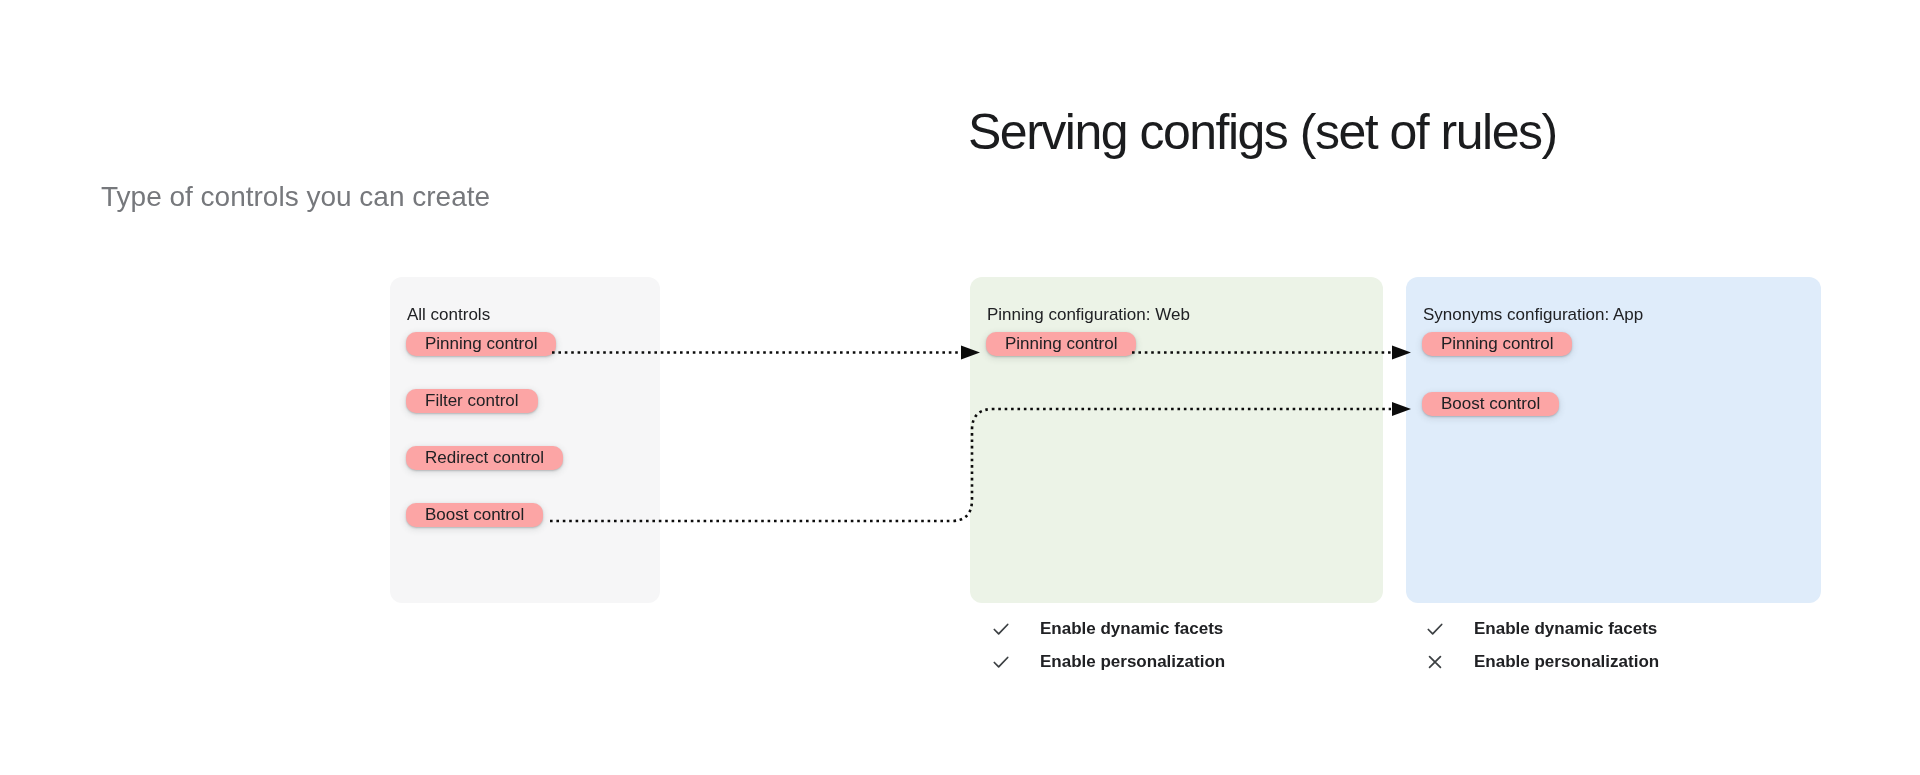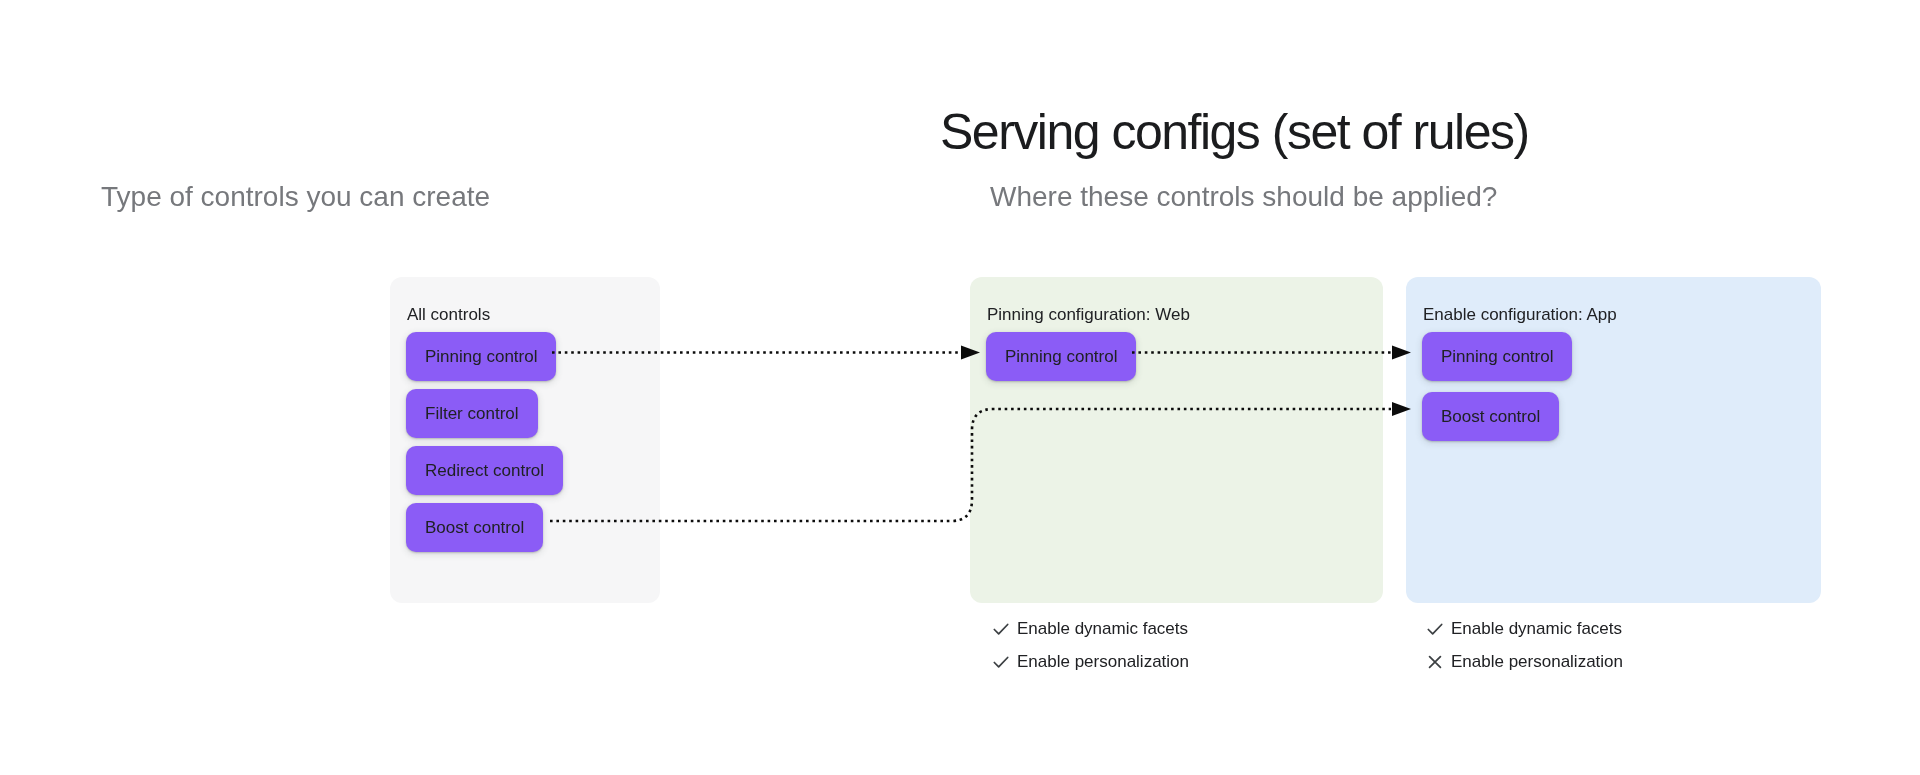--- a/index.html
+++ b/index.html
@@ -12,56 +12,55 @@
     position:relative;width:1920px;height:775px;background:#fff;overflow:hidden;
     font-family:"Liberation Sans","DejaVu Sans",sans-serif;color:var(--ink);
   }
   .title{position:absolute;top:103px;font-size:50px;font-weight:400;letter-spacing:-1.5px;color:#1b1c1e;white-space:nowrap;}
   .subtitle{position:absolute;top:181px;font-size:28px;font-weight:400;color:var(--muted);white-space:nowrap;}
   .ctype-list{position:absolute;left:100px;top:276px;}
   .ctype{font-size:26px;font-weight:500;line-height:40.5px;color:#121315;white-space:nowrap;}
   .card{position:absolute;top:277px;height:326px;border-radius:12px;}
   .card-label{position:absolute;left:17px;top:20px;font-size:17px;color:var(--chip-text);white-space:nowrap;margin-top:8px;}
   .chip{
-    position:absolute;left:16px;height:49px;display:inline-flex;align-items:center;
-    padding:8px 19px;background:#8b5cf6;border-radius:10px;font-size:17px;color:var(--chip-text);
+    position:absolute;left:16px;height:24px;display:inline-flex;align-items:center;
+    padding:8px 19px;background:#fca5a5;border-radius:10px;font-size:17px;color:var(--chip-text);
     box-shadow:0 1px 2px rgba(60,64,67,.28),0 2px 6px 1px rgba(60,64,67,.12);white-space:nowrap;cursor:default;
   }
   .features{position:absolute;top:617px;display:flex;flex-direction:column;gap:9px;}
-  .feature{display:flex;align-items:center;gap:6px;height:24px;}
+  .feature{display:flex;align-items:center;gap:29px;height:24px;font-weight:bold;}
   .feature svg{width:20px;height:20px;flex:0 0 20px;}
   .feature-label{font-size:17px;color:var(--chip-text);white-space:nowrap;}
   .arrows{position:absolute;left:0;top:0;width:1920px;height:775px;pointer-events:none;}
 </style>
 </head>
 <body>
 
 <div class="stage">
 
   <div class="subtitle" style="left:101px">Type of controls you can create</div>
 
-  <h1 class="title" style="left:940px">Serving configs (set of rules)</h1>
-  <div class="subtitle" style="left:990px">Where these controls should be applied?</div>
+  <h1 class="title" style="left:968px">Serving configs (set of rules)</h1>
 
 
   <div class="card" style="left:390px;width:270px;background:var(--card-gray)">
     <div class="card-label">All controls</div>
     <div class="chip" style="top:55px">Pinning control</div>
     <div class="chip" style="top:112px">Filter control</div>
     <div class="chip" style="top:169px">Redirect control</div>
     <div class="chip" style="top:226px">Boost control</div>
   </div>
 
   <div class="card" style="left:970px;width:413px;background:var(--card-green)">
     <div class="card-label">Pinning configuration: Web</div>
     <div class="chip" style="top:55px">Pinning control</div>
   </div>
 
   <div class="card" style="left:1406px;width:415px;background:var(--card-blue)">
-    <div class="card-label">Enable configuration: App</div>
+    <div class="card-label">Synonyms configuration: App</div>
     <div class="chip" style="top:55px">Pinning control</div>
     <div class="chip" style="top:115px">Boost control</div>
   </div>
 
   <div class="features" style="left:991px">
     <div class="feature">
       <svg viewBox="0 0 24 24">
           <path d="M4 12.6l5.2 5.2L20 6.6" fill="none" stroke="var(--icon)" stroke-width="2.1" stroke-linecap="round" stroke-linejoin="round"></path>
         </svg>
       <span class="feature-label">Enable dynamic facets</span>

